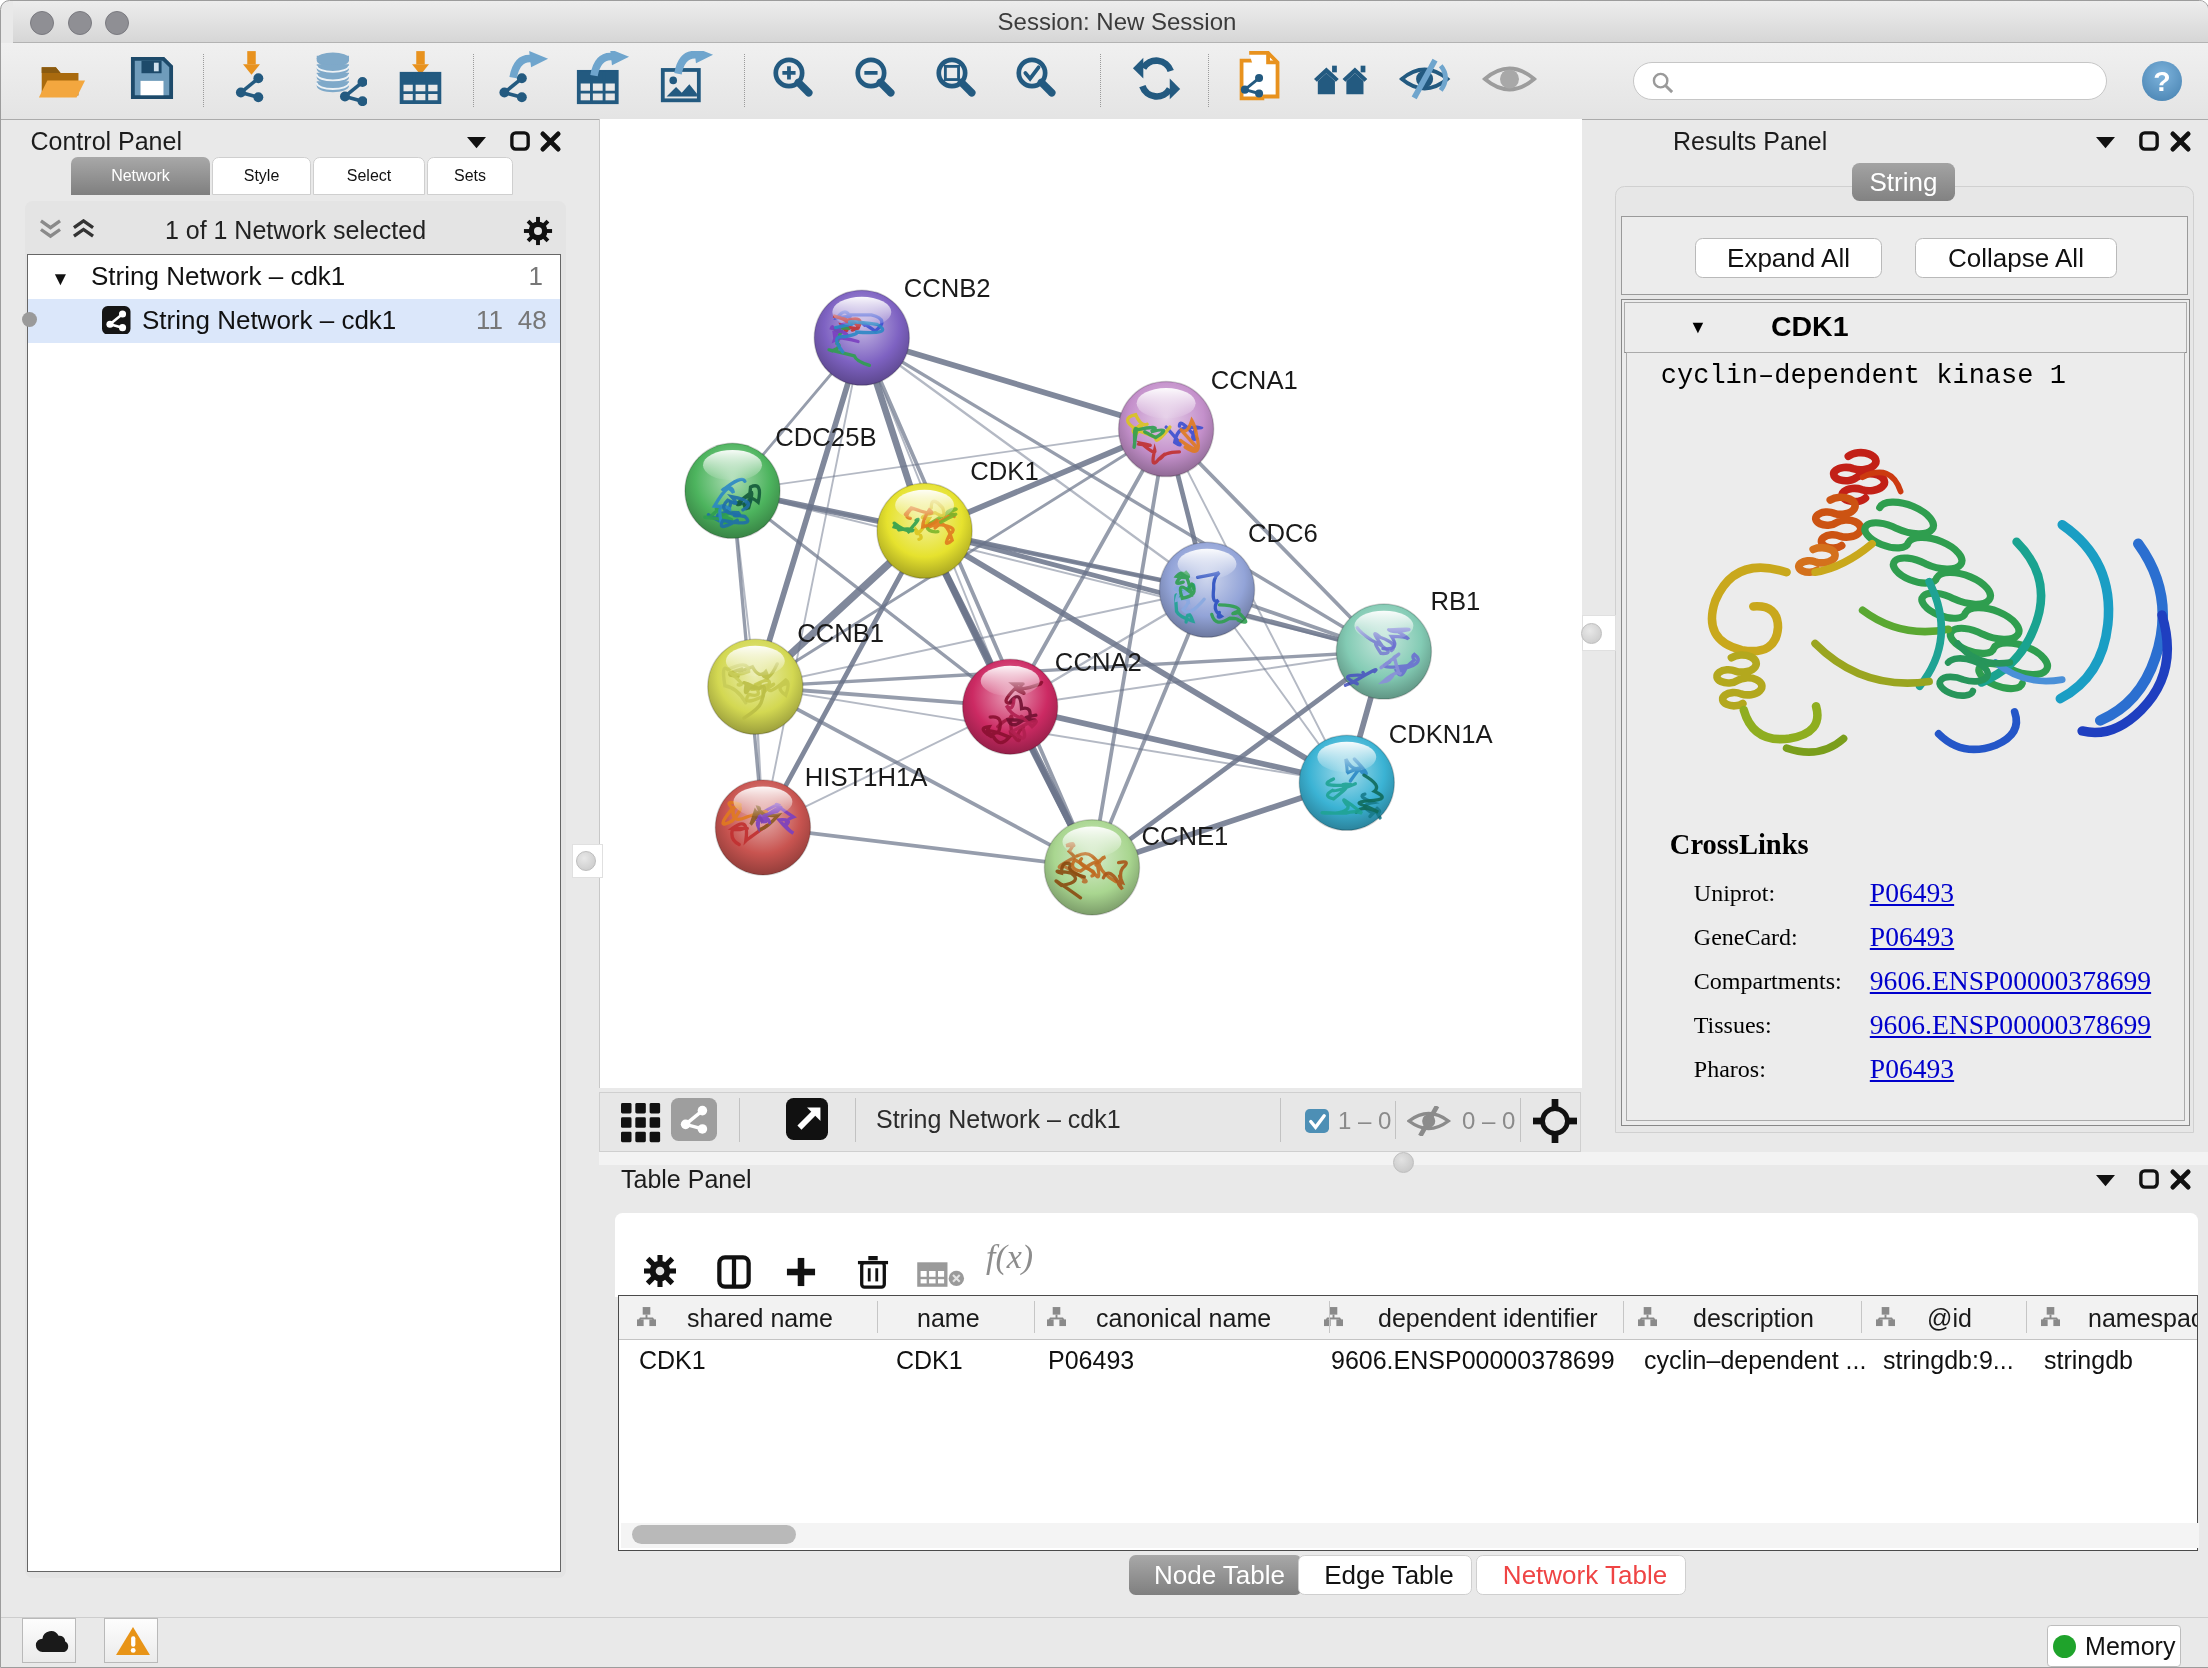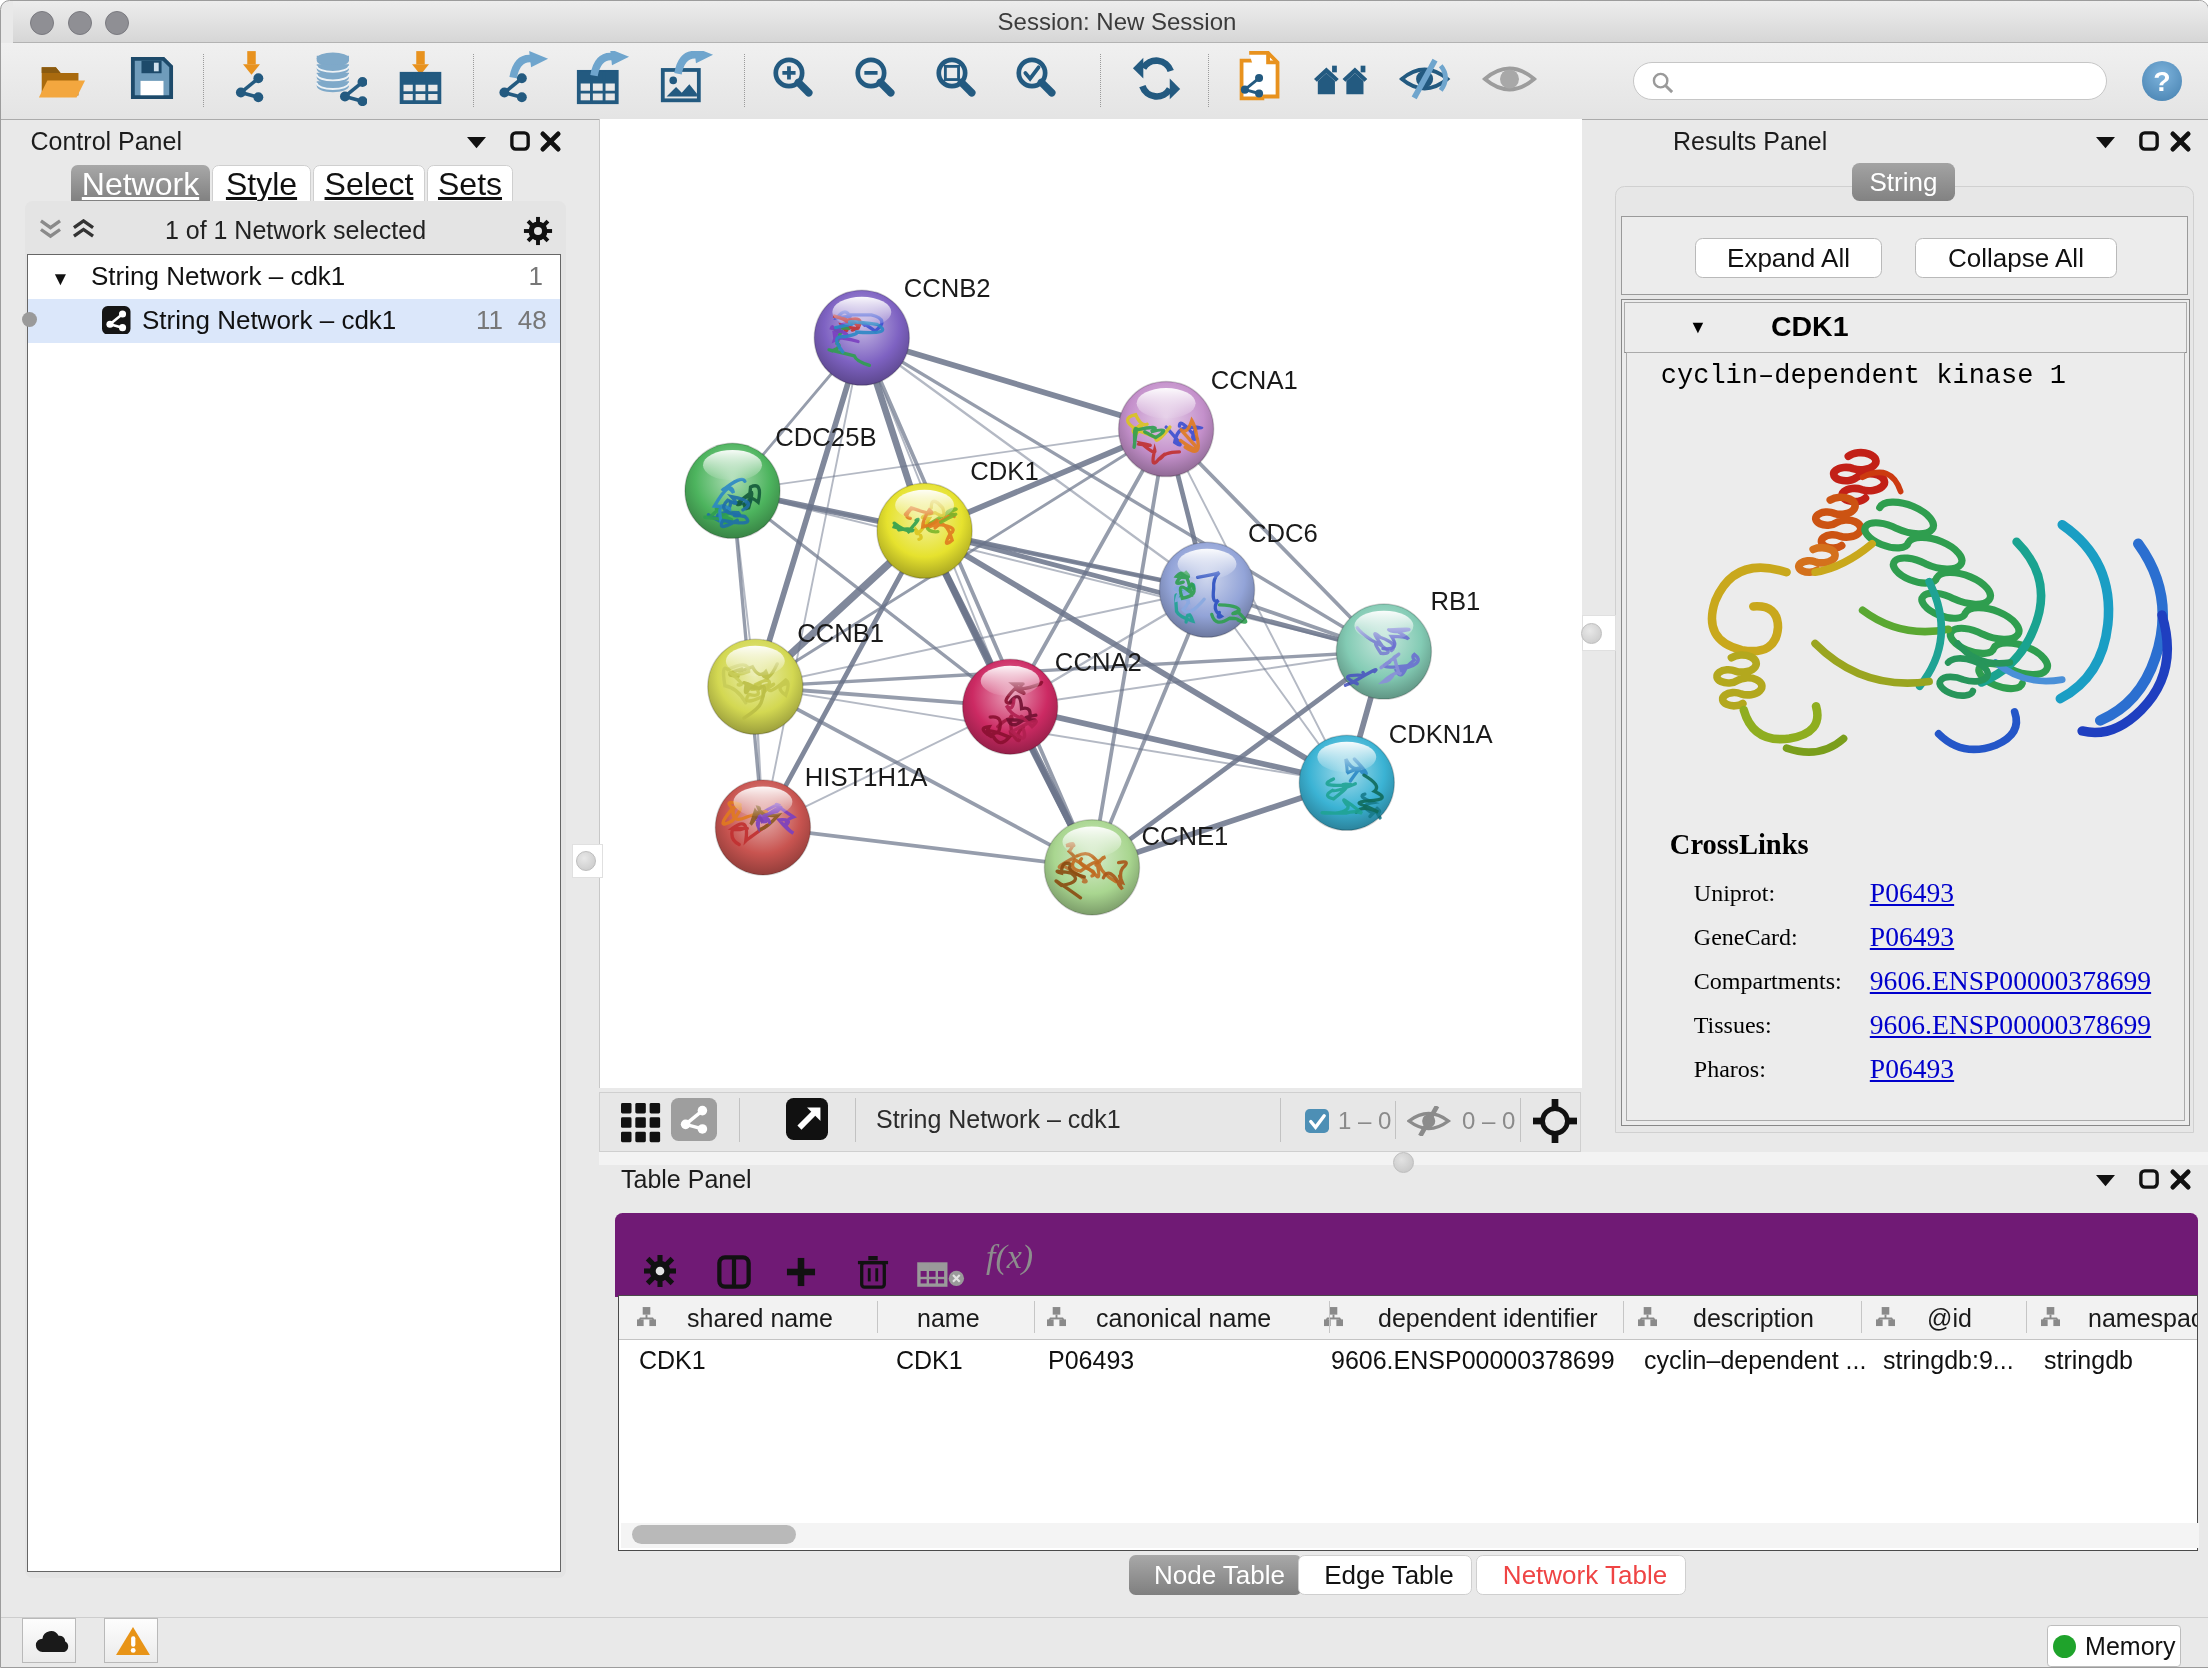--- a/index.html
+++ b/index.html
@@ -9,21 +9,21 @@
 
 #titlebar{left:12px;top:0;width:2208px;height:41px;background:linear-gradient(#ededed,#d6d6d6);border-bottom:1px solid #b3b3b3;}
 .tl{position:absolute;top:9.5px;width:22px;height:22px;border-radius:50%;background:#8f8f94;border:1px solid #7a7a80;}
 #title{position:absolute;top:6.7px;left:0;width:100%;text-align:center;font-size:24px;color:#3b3b3b;}
 
 #toolbar{left:0;top:42px;width:2208px;height:76px;background:linear-gradient(#f0f0f0,#e4e4e4);border-bottom:1px solid #ababab;}
 
 .ptitle{font-size:25px;color:#1c1c1c;}
 
 #cp-title{left:29.5px;top:126px;}
-.tab{position:absolute;top:164px;height:38px;border-radius:6.7px 6.7px 0 0;font-size:32px;display:flex;align-items:center;justify-content:center;box-sizing:border-box;text-decoration:underline;}
+.tab{position:absolute;top:156px;height:38px;border-radius:6.7px 6.7px 0 0;font-size:16px;display:flex;align-items:center;justify-content:center;box-sizing:border-box;}
 .tab.sel{background:linear-gradient(#a8a8a8,#7f7f7f);color:#fff;}
 .tab.unsel{background:#fff;border:1px solid #cfcfcf;color:#111;}
 #cp-pane{left:24px;top:200px;width:541px;height:1377px;background:#e4e4e4;border-radius:7.6px;}
 #cp-row{left:24px;top:207px;width:541px;height:44px;font-size:25px;color:#222;}
 #cp-list{left:26px;top:253px;width:534px;height:1318px;background:#fff;border:1.9px solid #666;box-sizing:border-box;}
 #cp-row1{position:relative;height:44px;font-size:26px;color:#111;}
 #cp-row2{position:relative;height:44px;background:#dbe7fa;font-size:26px;color:#111;}
 
 #netview{left:598px;top:118px;width:982px;height:969px;background:#fff;border-left:1px solid #c8c8c8;}
 #netbar{left:598px;top:1091px;width:982px;height:60px;background:#e7e7e7;border:1px solid #cfcfcf;box-sizing:border-box;}
@@ -32,21 +32,21 @@
 #rp-title{left:1672px;top:126px;}
 #rp-pane{left:1614px;top:185px;width:579px;height:947px;background:#e7e7e7;border-radius:9.5px 9.5px 0 0;border:1px solid #d0d0d0;box-sizing:border-box;}
 #rp-tab{left:1851px;top:162px;width:103px;height:38px;background:linear-gradient(#a3a3a3,#828282);border-radius:7.6px;color:#fff;font-size:26px;display:flex;align-items:center;justify-content:center;}
 #rp-box1{left:1620px;top:215px;width:567px;height:79px;border:1.9px solid #9a9a9a;background:#ececec;box-sizing:border-box;}
 .rbtn{position:absolute;background:#fff;border:1px solid #b9b9b9;border-radius:7.6px;font-size:26px;color:#111;display:flex;align-items:center;justify-content:center;}
 #rp-box2{left:1620px;top:298px;width:569px;height:827px;border:1.9px solid #888;background:#ececec;box-sizing:border-box;}
 #rp-hdr{position:absolute;left:1.9px;top:1.9px;right:1.9px;height:49px;border:1px solid #aaa;border-bottom:1px solid #888;background:#ececec;}
 #rp-content{position:absolute;left:3.8px;top:52px;right:3.8px;bottom:3.8px;border:1px solid #aaa;background:#ececec;font-family:"Liberation Serif",serif;}
 
 #tp-title{left:620px;top:1164px;}
-#tp-toolbar{left:614px;top:1212px;width:1583px;height:84px;background:#701a75;border-radius:7.6px 7.6px 0 0;}
+#tp-toolbar{left:614px;top:1212px;width:1583px;height:84px;background:#ffffff;border-radius:7.6px 7.6px 0 0;}
 #tbl{left:617px;top:1294px;width:1580px;height:256px;border:1.9px solid #4a4a4a;background:#fff;box-sizing:border-box;}
 #tbl-hdr{position:absolute;left:0;top:0;width:100%;height:43px;overflow:hidden;background:#f2f2f2;border-bottom:1px solid #c4c4c4;font-size:25px;color:#1a1a1a;}
 #tbl-row{position:absolute;left:0;top:44px;width:100%;height:42px;font-size:25px;color:#111;}
 #tbl-scroll{position:absolute;left:1.9px;bottom:1.9px;width:100%;height:25px;background:#f4f4f4;}
 .ttab{position:absolute;top:1554px;height:40px;border-radius:6.7px;font-size:26px;display:flex;align-items:center;justify-content:center;padding-left:8px;}
 
 #statusbar{left:0;top:1616px;width:2208px;height:52px;background:#e9e9e9;border-top:1px solid #cdcdcd;}
 .sbtn{position:absolute;top:1617px;width:54px;height:45px;background:linear-gradient(#fdfdfd,#ebebeb);border:1px solid #b9b9b9;box-sizing:border-box;display:flex;align-items:center;justify-content:center;}
 #memory{position:absolute;left:2046px;top:1624px;width:132px;height:40px;background:#fff;border:1px solid #bdbdbd;border-radius:3.8px;font-size:25px;color:#111;display:flex;align-items:center;justify-content:center;gap:9.5px;}
 </style>

